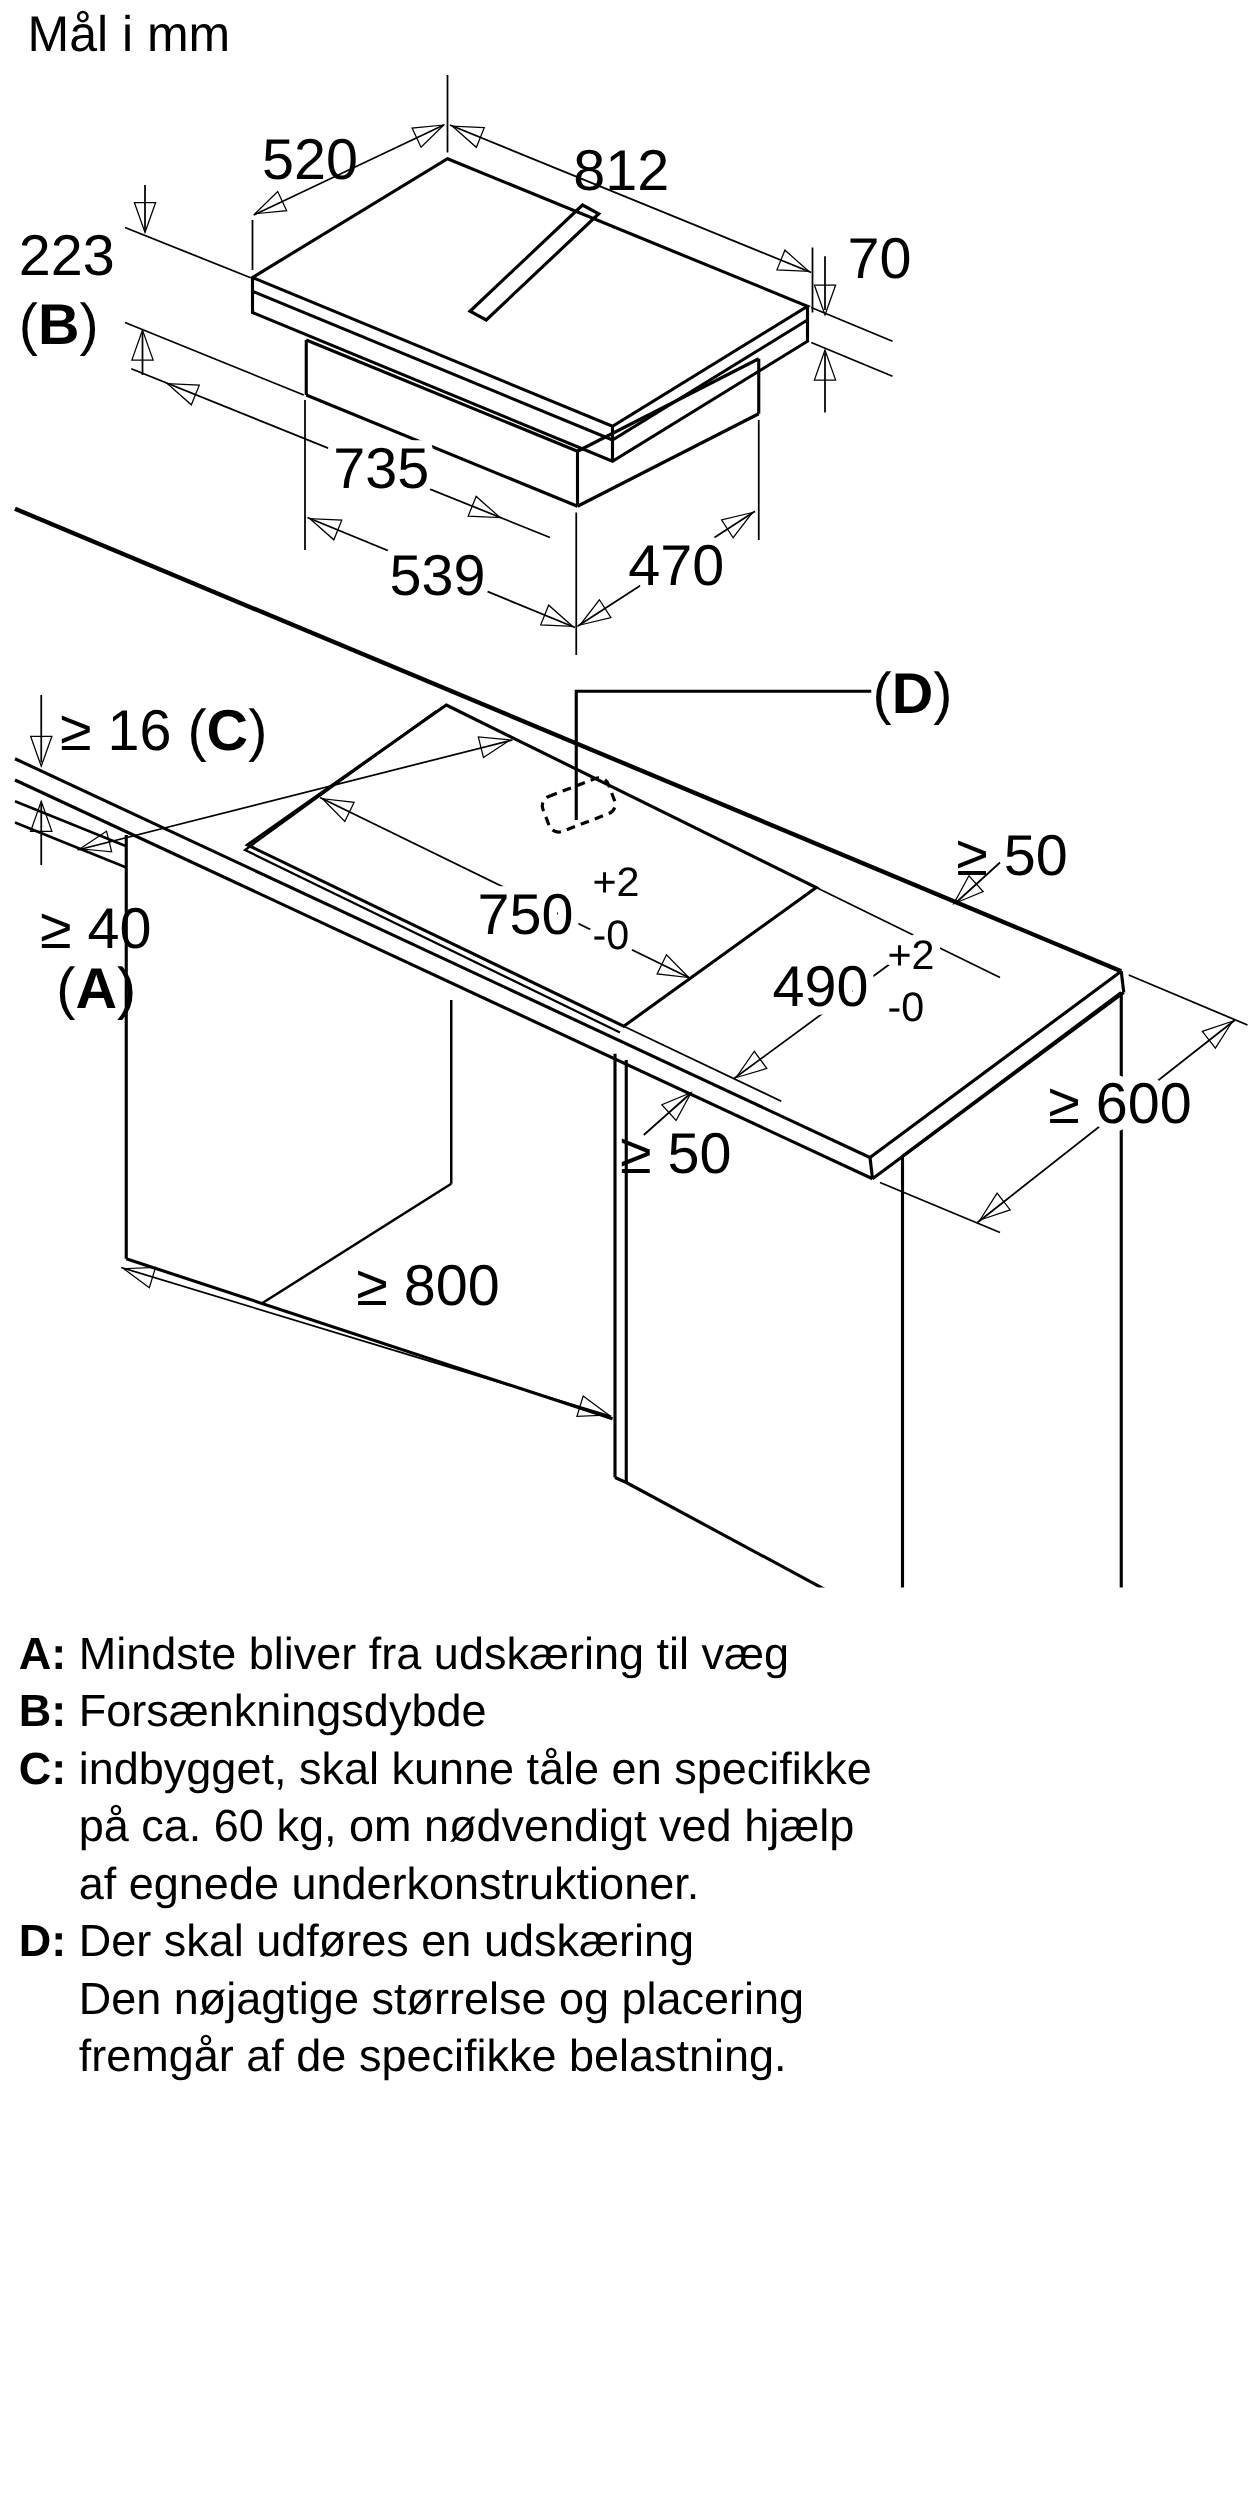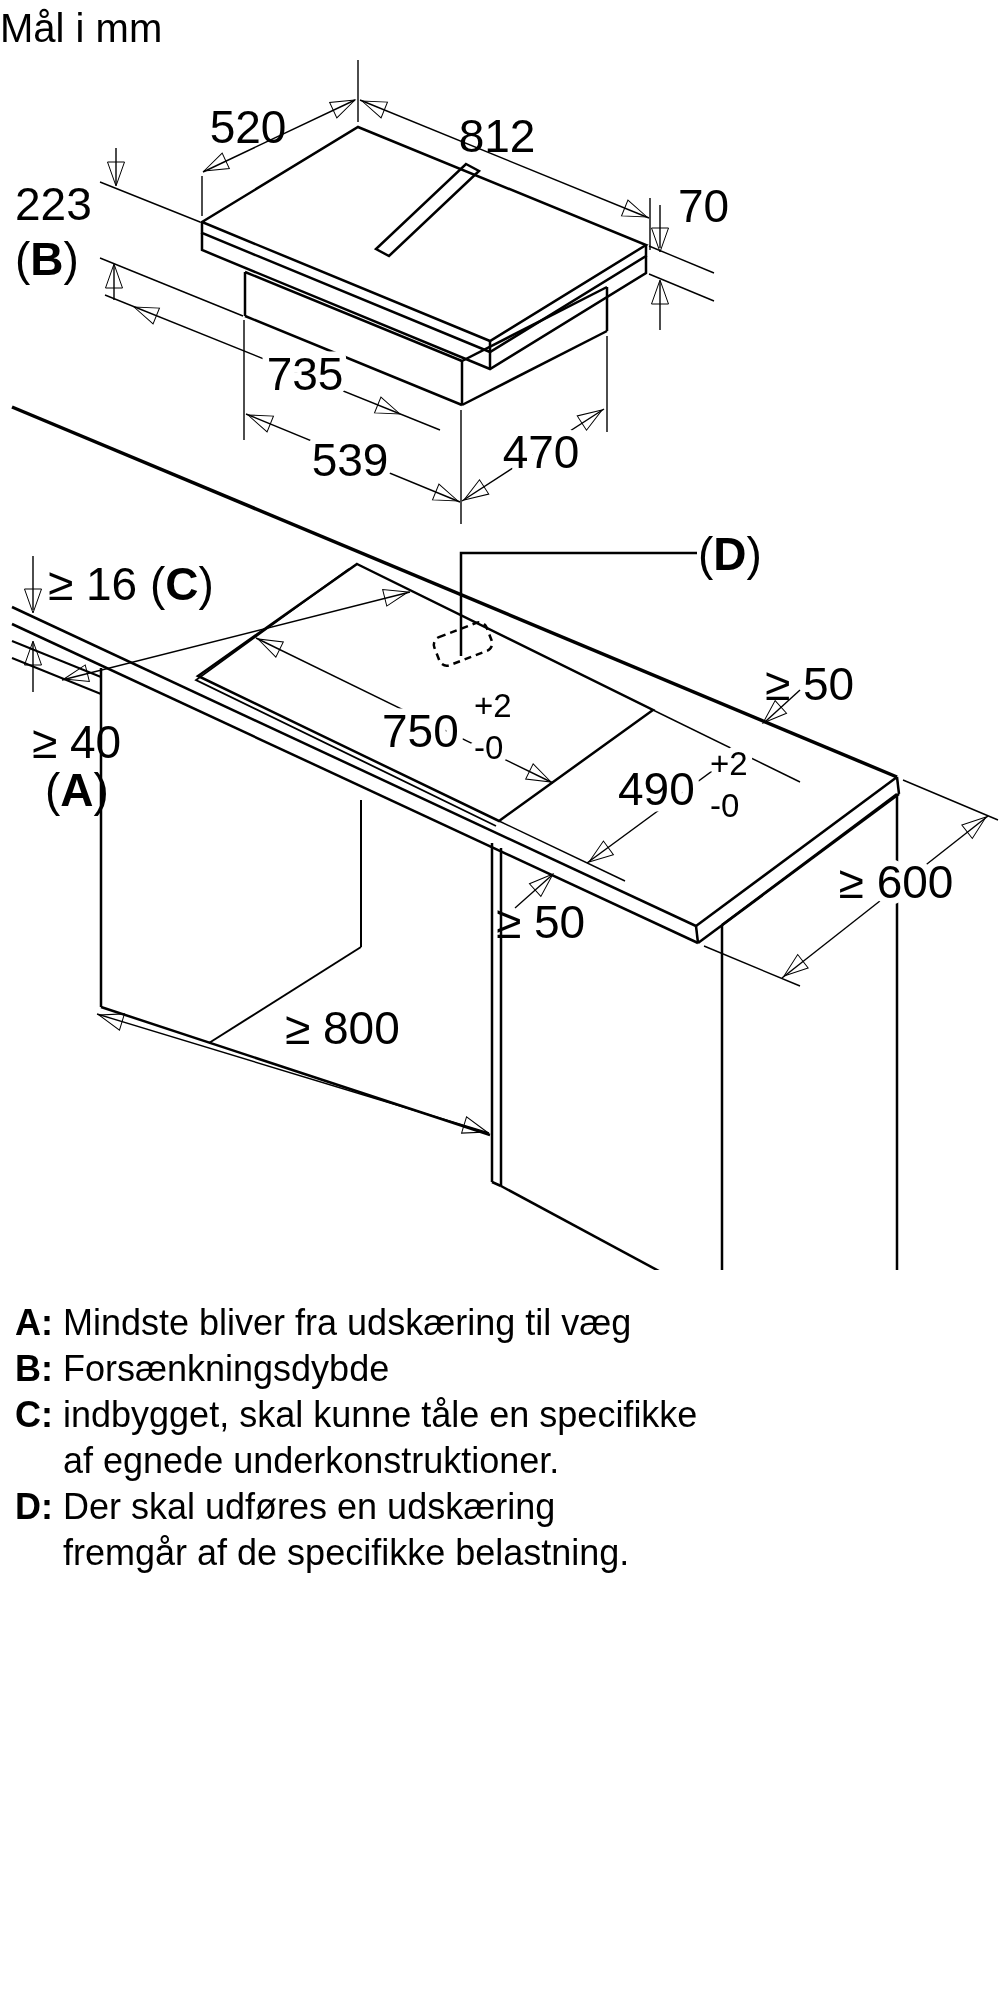--- a/index.html
+++ b/index.html
@@ -1,18 +1,18 @@
 <!DOCTYPE html>
 <html><head>
 <meta charset="utf-8">
 <style>
   html,body{margin:0;padding:0;}
   body{width:1000px;height:2000px;background:#ffffff;position:relative;
        font-family:"Liberation Sans",sans-serif;color:#000;}
-  .page-title{position:absolute;left:0;top:6px;font-size:40px;letter-spacing:0;}
+  .page-title{position:absolute;left:22px;top:6px;font-size:40px;letter-spacing:0;}
   svg{position:absolute;left:0;top:0;}
   svg text{font-family:"Liberation Sans",sans-serif;fill:#000;}
   .dim{font-size:46px;}
   .dim-s{font-size:33px;}
   .halo{paint-order:stroke fill;stroke:#fff;stroke-width:13px;stroke-linejoin:round;}
   .legend{position:absolute;left:15px;top:1300px;width:760px;
           font-size:36px;line-height:46px;}
   .legend-item{display:grid;grid-template-columns:48px 1fr;}
   .legend-key{font-weight:bold;}
   line,path,polyline,rect{stroke:#000;fill:none;}
@@ -202,23 +202,25 @@
   <div class="legend-item">
     <span class="legend-key">B:</span>
     <div>
         <div>Forsænkningsdybde</div>
       </div>
   </div>
   <div class="legend-item">
     <span class="legend-key">C:</span>
     <div>
       <div>indbygget, skal kunne tåle en specifikke</div>
+      <div>på ca. 60 kg, om nødvendigt ved hjælp</div>
       <div>af egnede underkonstruktioner.</div>
     </div>
   </div>
   <div class="legend-item">
     <span class="legend-key">D:</span>
     <div>
       <div>Der skal udføres en udskæring</div>
+      <div>Den nøjagtige størrelse og placering</div>
       <div>fremgår af de specifikke belastning.</div>
     </div>
   </div>
 </div>
 
 </body></html>

